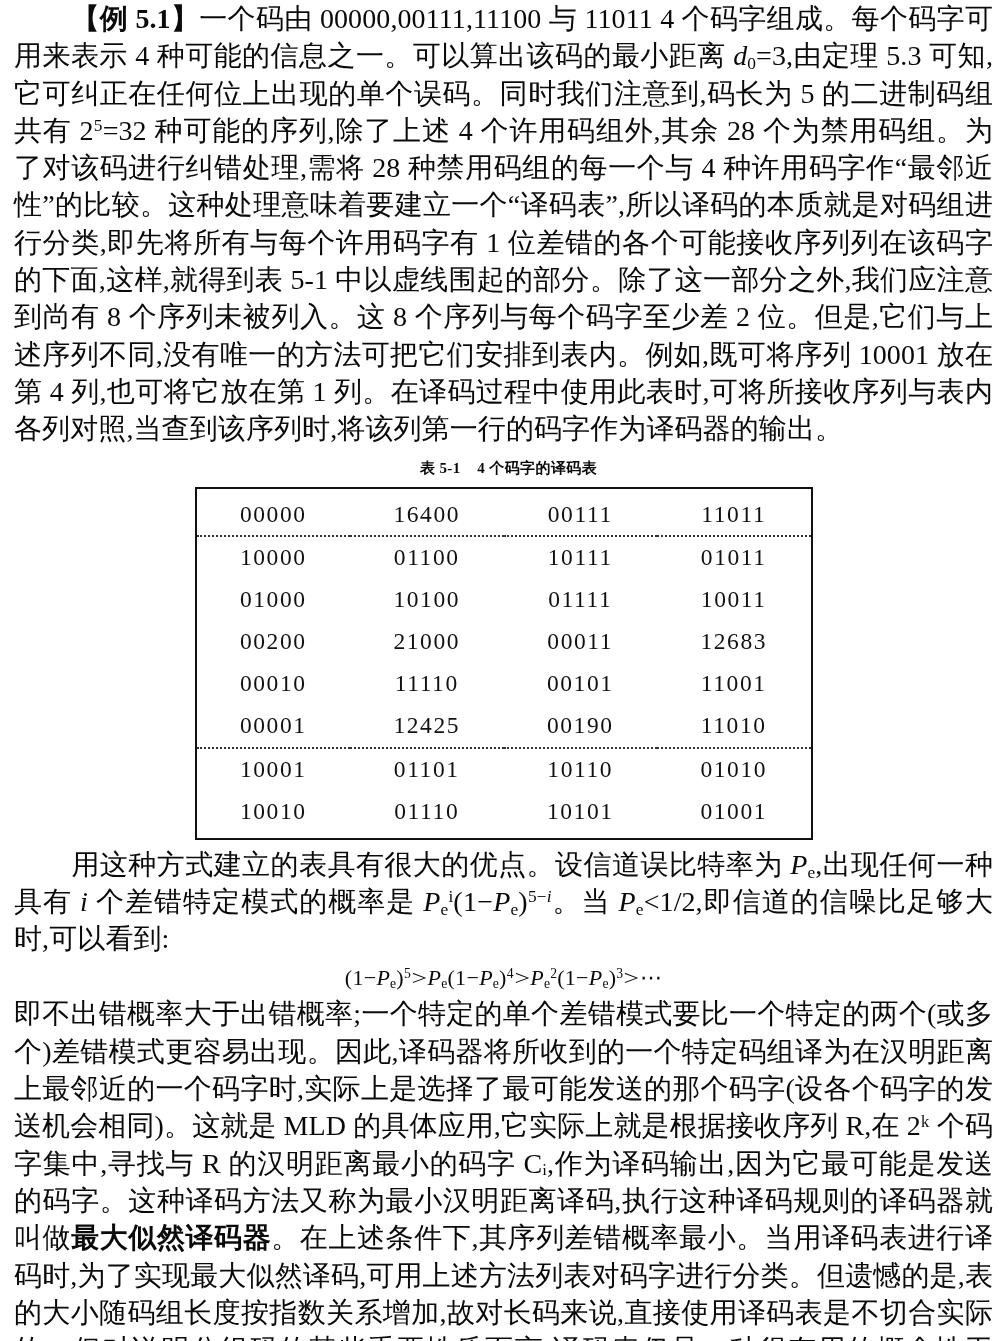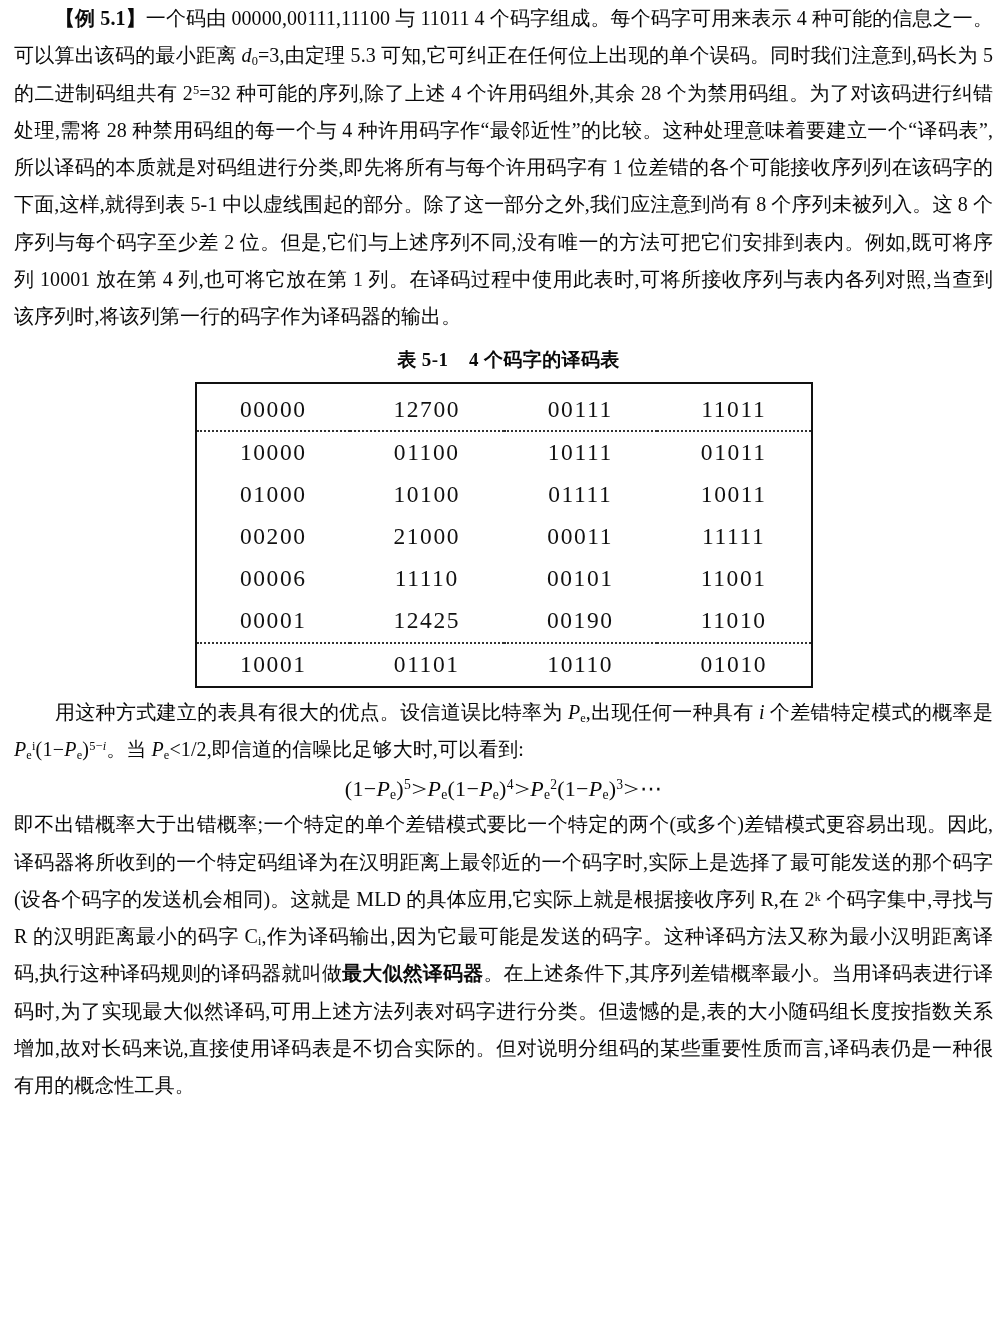--- a/index.html
+++ b/index.html
@@ -19,21 +19,21 @@
   .page {
     position: relative;
     width: 1007px;
     height: 1341px;
     padding: 0;
     box-sizing: border-box;
   }
 
   
   .para {
-    font-size: 20px;
+    font-size: 28px;
     line-height: 37.3px;
     text-align: justify;
     text-justify: inter-ideograph;
     letter-spacing: 0.1px;
     margin: 0;
     padding: 0 14px 0 14px;
     text-indent: 0;
   }
   .para.indent {
     text-indent: 2.05em;
@@ -53,21 +53,21 @@
   sub, sup {
     font-size: 0.62em;
     line-height: 0;
   }
   sub { vertical-align: -0.22em; }
   sup { vertical-align: 0.52em; }
 
   
   .table-caption {
     text-align: center;
-    font-size: 19px;
+    font-size: 15px;
     font-weight: bold;
     letter-spacing: 0.4px;
     margin: 11px 0 9px 10px;
   }
   .table-wrap {
     width: 618px;
     margin: 0 auto;
     border: 2.6px solid #111;
     box-sizing: border-box;
     background: #fff;
@@ -118,60 +118,66 @@
 
   <div class="table-caption">
     <span>表 5-1</span>&nbsp;&nbsp;&nbsp;&nbsp;<span>4 个码字的译码表</span>
   </div>
 
   <div class="table-wrap">
     <table class="codetable">
       <tbody>
         <tr class="first-row dashed-below">
           <td>00000</td>
-          <td>12700</td>
+          <td>16400</td>
           <td>00111</td>
           <td>11011</td>
         </tr>
         <tr class="pad-top">
           <td>10000</td>
           <td>01100</td>
           <td>10111</td>
           <td>01011</td>
         </tr>
         <tr>
           <td>01000</td>
           <td>10100</td>
           <td>01111</td>
           <td>10011</td>
         </tr>
         <tr>
           <td>00200</td>
           <td>21000</td>
           <td>00011</td>
-          <td>11111</td>
+          <td>12683</td>
         </tr>
         <tr>
-          <td>00006</td>
+          <td>00010</td>
           <td>11110</td>
           <td>00101</td>
           <td>11001</td>
         </tr>
         <tr class="dashed-below">
           <td>00001</td>
           <td>12425</td>
           <td>00190</td>
           <td>11010</td>
         </tr>
         <tr class="pad-top">
           <td>10001</td>
           <td>01101</td>
           <td>10110</td>
           <td>01010</td>
         </tr>
+        <tr class="last-row">
+          <td>10010</td>
+          <td>01110</td>
+          <td>10101</td>
+          <td>01001</td>
+        </tr>
       </tbody>
     </table>
   </div>
 
   <div class="gap-sm"></div>
 
   <p class="para indent"><span>用这种方式建立的表具有很大的优点。设信道误比特率为 </span><span class="mi">P</span><sub>e</sub><span>,出现任何一种具有 </span><span class="mi">i</span><span> 个差错特定模式的概率是 </span><span><span class="mi">P</span><sub>e</sub><sup>i</sup><span class="num">(1−</span><span class="mi">P</span><sub>e</sub><span class="num">)</span><sup>5−<span class="mi">i</span></sup></span><span>。当 </span><span class="mi">P</span><sub>e</sub><span>&lt;1/2,即信道的信噪比足够大时,可以看到:</span></p>
 
   <div class="formula"><span class="num">(1−</span><span class="mi">P</span><sub>e</sub><span class="num">)</span><sup>5</sup><span class="gt">&gt;</span><span class="mi">P</span><sub>e</sub><span class="num">(1−</span><span class="mi">P</span><sub>e</sub><span class="num">)</span><sup>4</sup><span class="gt">&gt;</span><span class="mi">P</span><sub>e</sub><sup>2</sup><span class="num">(1−</span><span class="mi">P</span><sub>e</sub><span class="num">)</span><sup>3</sup><span class="gt">&gt;</span><span>⋯</span></div>
 

